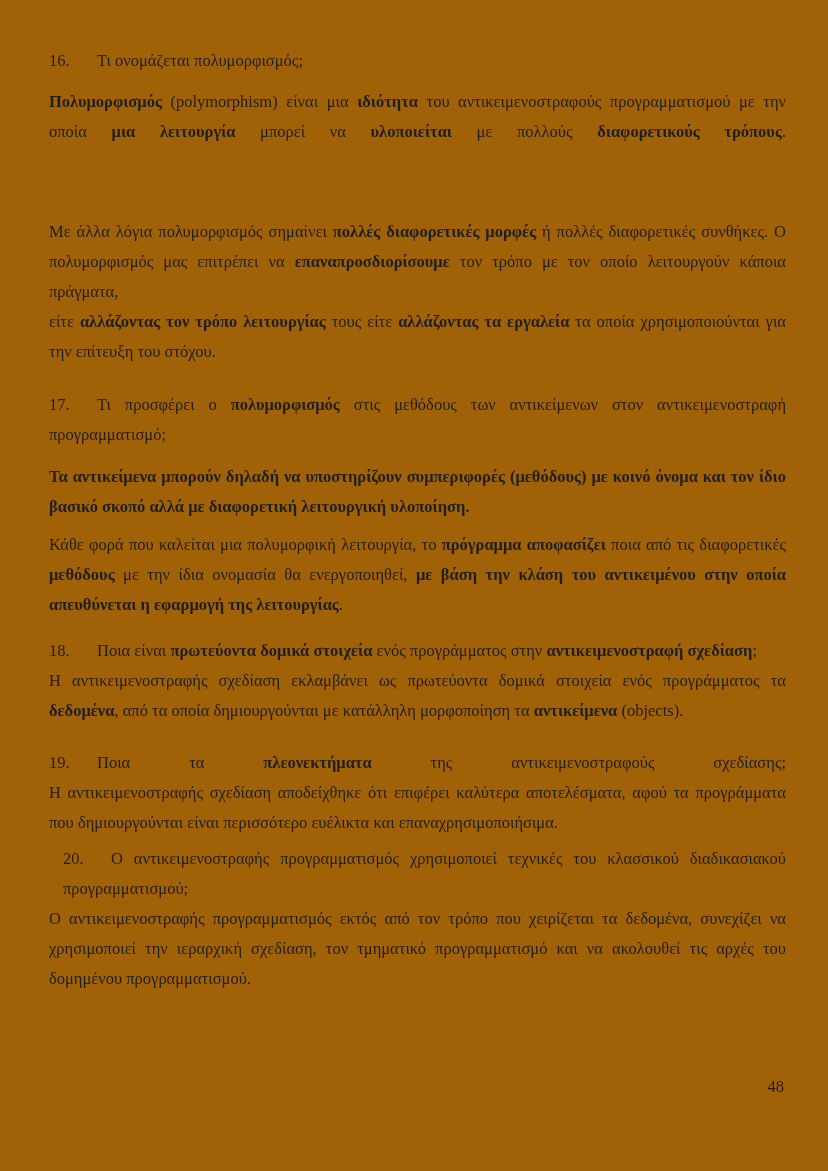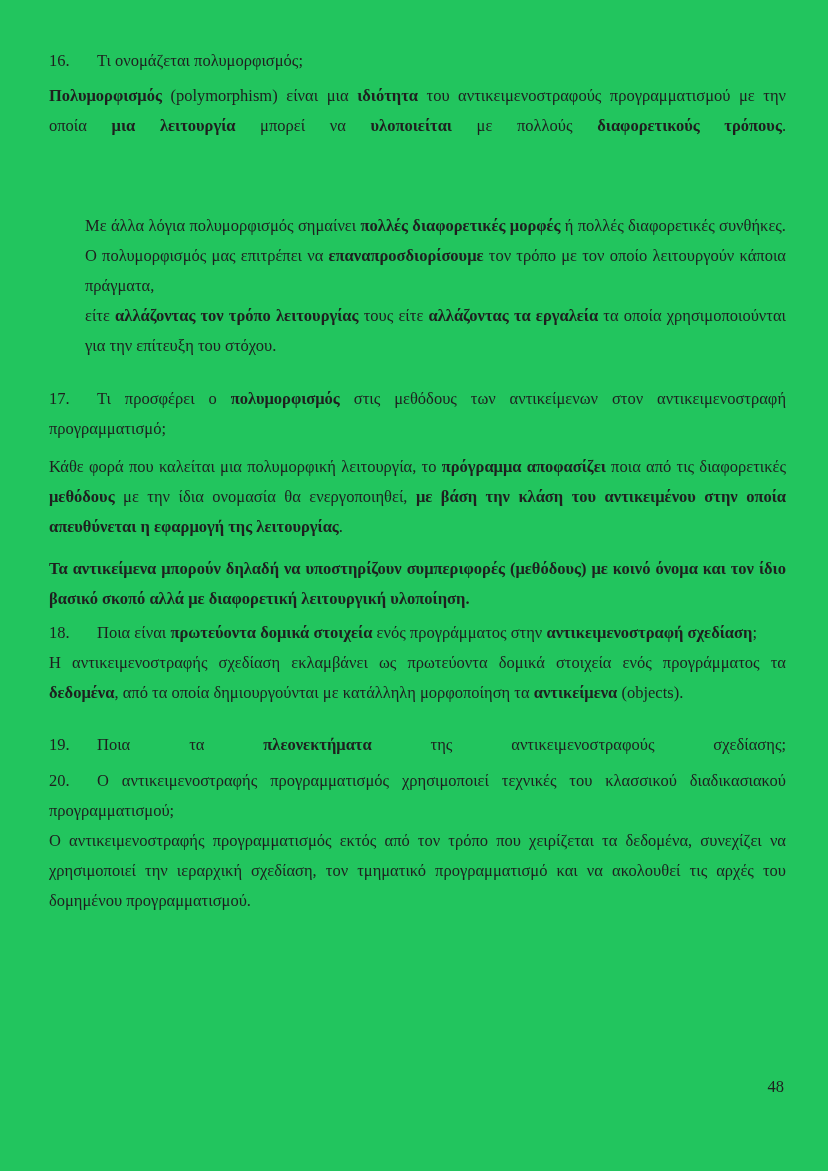--- a/index.html
+++ b/index.html
@@ -1,20 +1,20 @@
 <!DOCTYPE html>
 <html lang="el"><head>
 <meta charset="utf-8">
 <style>
   html, body { margin: 0; padding: 0; background: #ffffff; }
   .page {
     position: relative;
     width: 828px;
     height: 1171px;
-    background: #22c55e;
+    background: #a16207;
     font-family: "Liberation Serif", "DejaVu Serif", serif;
     font-size: 16.5px;
     color: #1f1f1f;
     overflow: hidden;
   }
   .content {
     position: absolute;
     left: 49px;
     top: 46px;
     width: 737px;
@@ -27,31 +27,31 @@
   }
   .para b, .para .b { font-weight: bold; }
   .num {
     display: inline-block;
     width: 48px;
     font-weight: normal;
   }
   .justify-all { text-align-last: justify; }
 
   #q16       { margin-top: 0;    text-align: left; }
-  #a16       { margin-top: 5px; }
-  #a16b      { margin-top: 70px; margin-left: 36px; }
+  #a16       { margin-top: 11px; }
+  #a16b      { margin-top: 70px; }
   #q17       { margin-top: 23px; }
   #a17bold   { margin-top: 12px; }
   #a17detail { margin-top: 8px;  }
   #sec65     { margin-top: 8px;  margin-left: 54px; font-weight: bold; text-align: left; }
-  #q18       { margin-top: 4px; }
+  #q18       { margin-top: 16px; }
   #a18       {  }
   #q19       { margin-top: 22px; }
   #a19       { margin-top: 0;    }
-  #q20       { margin-top: 6px;  }
+  #q20       { margin-top: 6px; margin-left: 14px;  }
   #a20       { margin-top: 0;    }
 
   .pagenum {
     position: absolute;
     top: 1077px;
     right: 44px;
     line-height: 20px;
     text-align: center;
   }
 </style>
@@ -62,31 +62,32 @@
   <div class="content">
 
     <p class="para" id="q16"><span class="num">16.</span><span><span>Τι ονομάζεται πολυμορφισμός;</span></span></p>
 
     <p class="para justify-all" id="a16"><span class="b">Πολυμορφισμός</span><span> (polymorphism) είναι μια </span><span class="b">ιδιότητα</span><span> του αντικειμενοστραφούς προγραμματισμού με την οποία </span><span class="b">μια λειτουργία</span><span> μπορεί να </span><span class="b">υλοποιείται</span><span> με πολλούς </span><span class="b">διαφορετικούς τρόπους</span><span>.</span></p>
 
     <p class="para" id="a16b"><span>Με άλλα λόγια πολυμορφισμός σημαίνει </span><span class="b">πολλές διαφορετικές μορφές</span><span> ή πολλές διαφορετικές συνθήκες. Ο πολυμορφισμός μας επιτρέπει να </span><span class="b">επαναπροσδιορίσουμε</span><span> τον τρόπο με τον οποίο λειτουργούν κάποια πράγματα,</span><br><span>είτε </span><span class="b">αλλάζοντας τον τρόπο λειτουργίας</span><span> τους είτε </span><span class="b">αλλάζοντας τα εργαλεία</span><span> τα οποία χρησιμοποιούνται για την επίτευξη του στόχου.</span></p>
 
     <p class="para" id="q17"><span class="num">17.</span><span><span>Τι προσφέρει ο </span><span class="b">πολυμορφισμός</span><span> στις μεθόδους των αντικείμενων στον αντικειμενοστραφή προγραμματισμό;</span></span></p>
 
+    <p class="para" id="a17bold"><span class="b">Τα αντικείμενα μπορούν δηλαδή να υποστηρίζουν συμπεριφορές (μεθόδους) με κοινό όνομα και τον ίδιο βασικό σκοπό αλλά με διαφορετική λειτουργική υλοποίηση.</span></p>
+
     <p class="para" id="a17detail"><span>Κάθε φορά που καλείται μια πολυμορφική λειτουργία, το </span><span class="b">πρόγραμμα αποφασίζει</span><span> ποια από τις διαφορετικές </span><span class="b">μεθόδους</span><span> με την ίδια ονομασία θα ενεργοποιηθεί, </span><span class="b">με βάση την κλάση του αντικειμένου στην οποία απευθύνεται η εφαρμογή της λειτουργίας</span><span>.</span></p>
-
-    <p class="para" id="a17bold"><span class="b">Τα αντικείμενα μπορούν δηλαδή να υποστηρίζουν συμπεριφορές (μεθόδους) με κοινό όνομα και τον ίδιο βασικό σκοπό αλλά με διαφορετική λειτουργική υλοποίηση.</span></p>
 
 
     <p class="para" id="q18"><span class="num">18.</span><span><span>Ποια είναι </span><span class="b">πρωτεύοντα δομικά στοιχεία</span><span> ενός προγράμματος στην </span><span class="b">αντικειμενοστραφή σχεδίαση</span><span>;</span></span></p>
 
     <p class="para" id="a18"><span>Η αντικειμενοστραφής σχεδίαση εκλαμβάνει ως πρωτεύοντα δομικά στοιχεία ενός προγράμματος τα </span><span class="b">δεδομένα</span><span>, από τα οποία δημιουργούνται με κατάλληλη μορφοποίηση τα </span><span class="b">αντικείμενα</span><span> (objects).</span></p>
 
     <p class="para justify-all" id="q19"><span class="num">19.</span><span><span>Ποια τα </span><span class="b">πλεονεκτήματα</span><span> της αντικειμενοστραφούς σχεδίασης;</span></span></p>
 
+    <p class="para" id="a19"><span>Η αντικειμενοστραφής σχεδίαση αποδείχθηκε ότι επιφέρει καλύτερα αποτελέσματα, αφού τα προγράμματα που δημιουργούνται είναι περισσότερο ευέλικτα και επαναχρησιμοποιήσιμα.</span></p>
 
     <p class="para" id="q20"><span class="num">20.</span><span><span>Ο αντικειμενοστραφής προγραμματισμός χρησιμοποιεί τεχνικές του κλασσικού διαδικασιακού προγραμματισμού;</span></span></p>
 
     <p class="para" id="a20"><span>Ο αντικειμενοστραφής προγραμματισμός εκτός από τον τρόπο που χειρίζεται τα δεδομένα, συνεχίζει να χρησιμοποιεί την ιεραρχική σχεδίαση, τον τμηματικό προγραμματισμό και να ακολουθεί τις αρχές του δομημένου προγραμματισμού.</span></p>
 
   </div>
 
   <div class="pagenum">48</div>
 </div>
 

